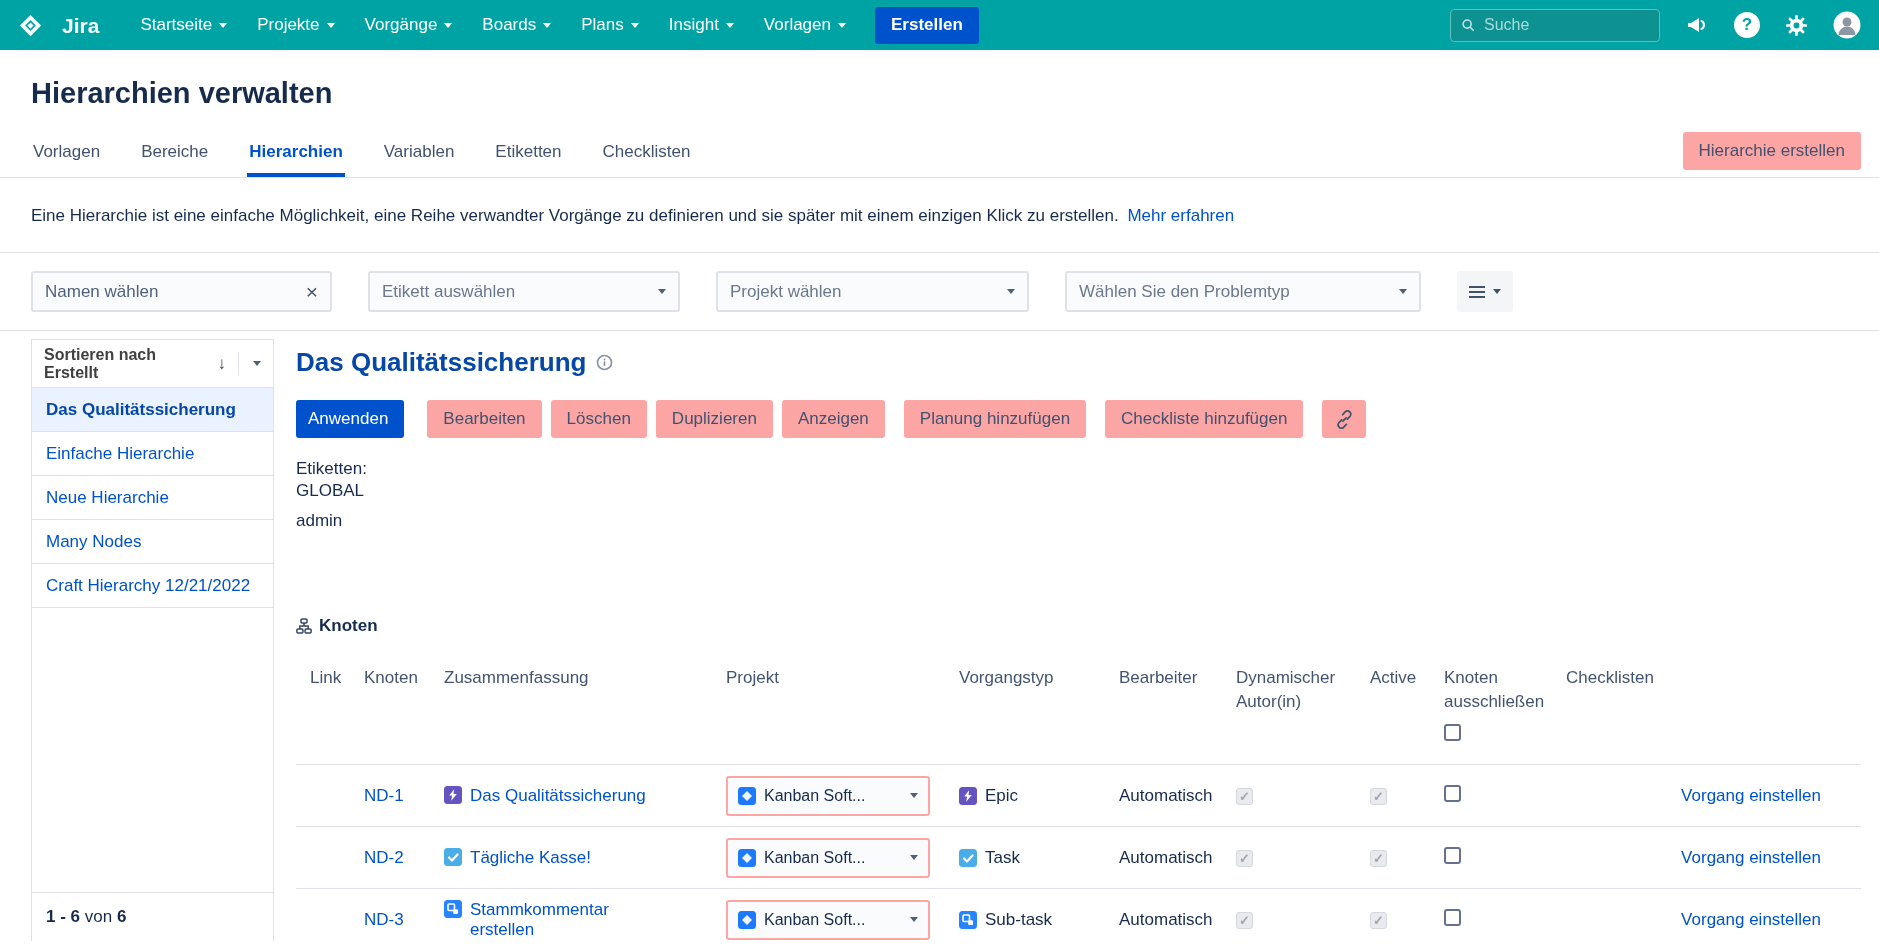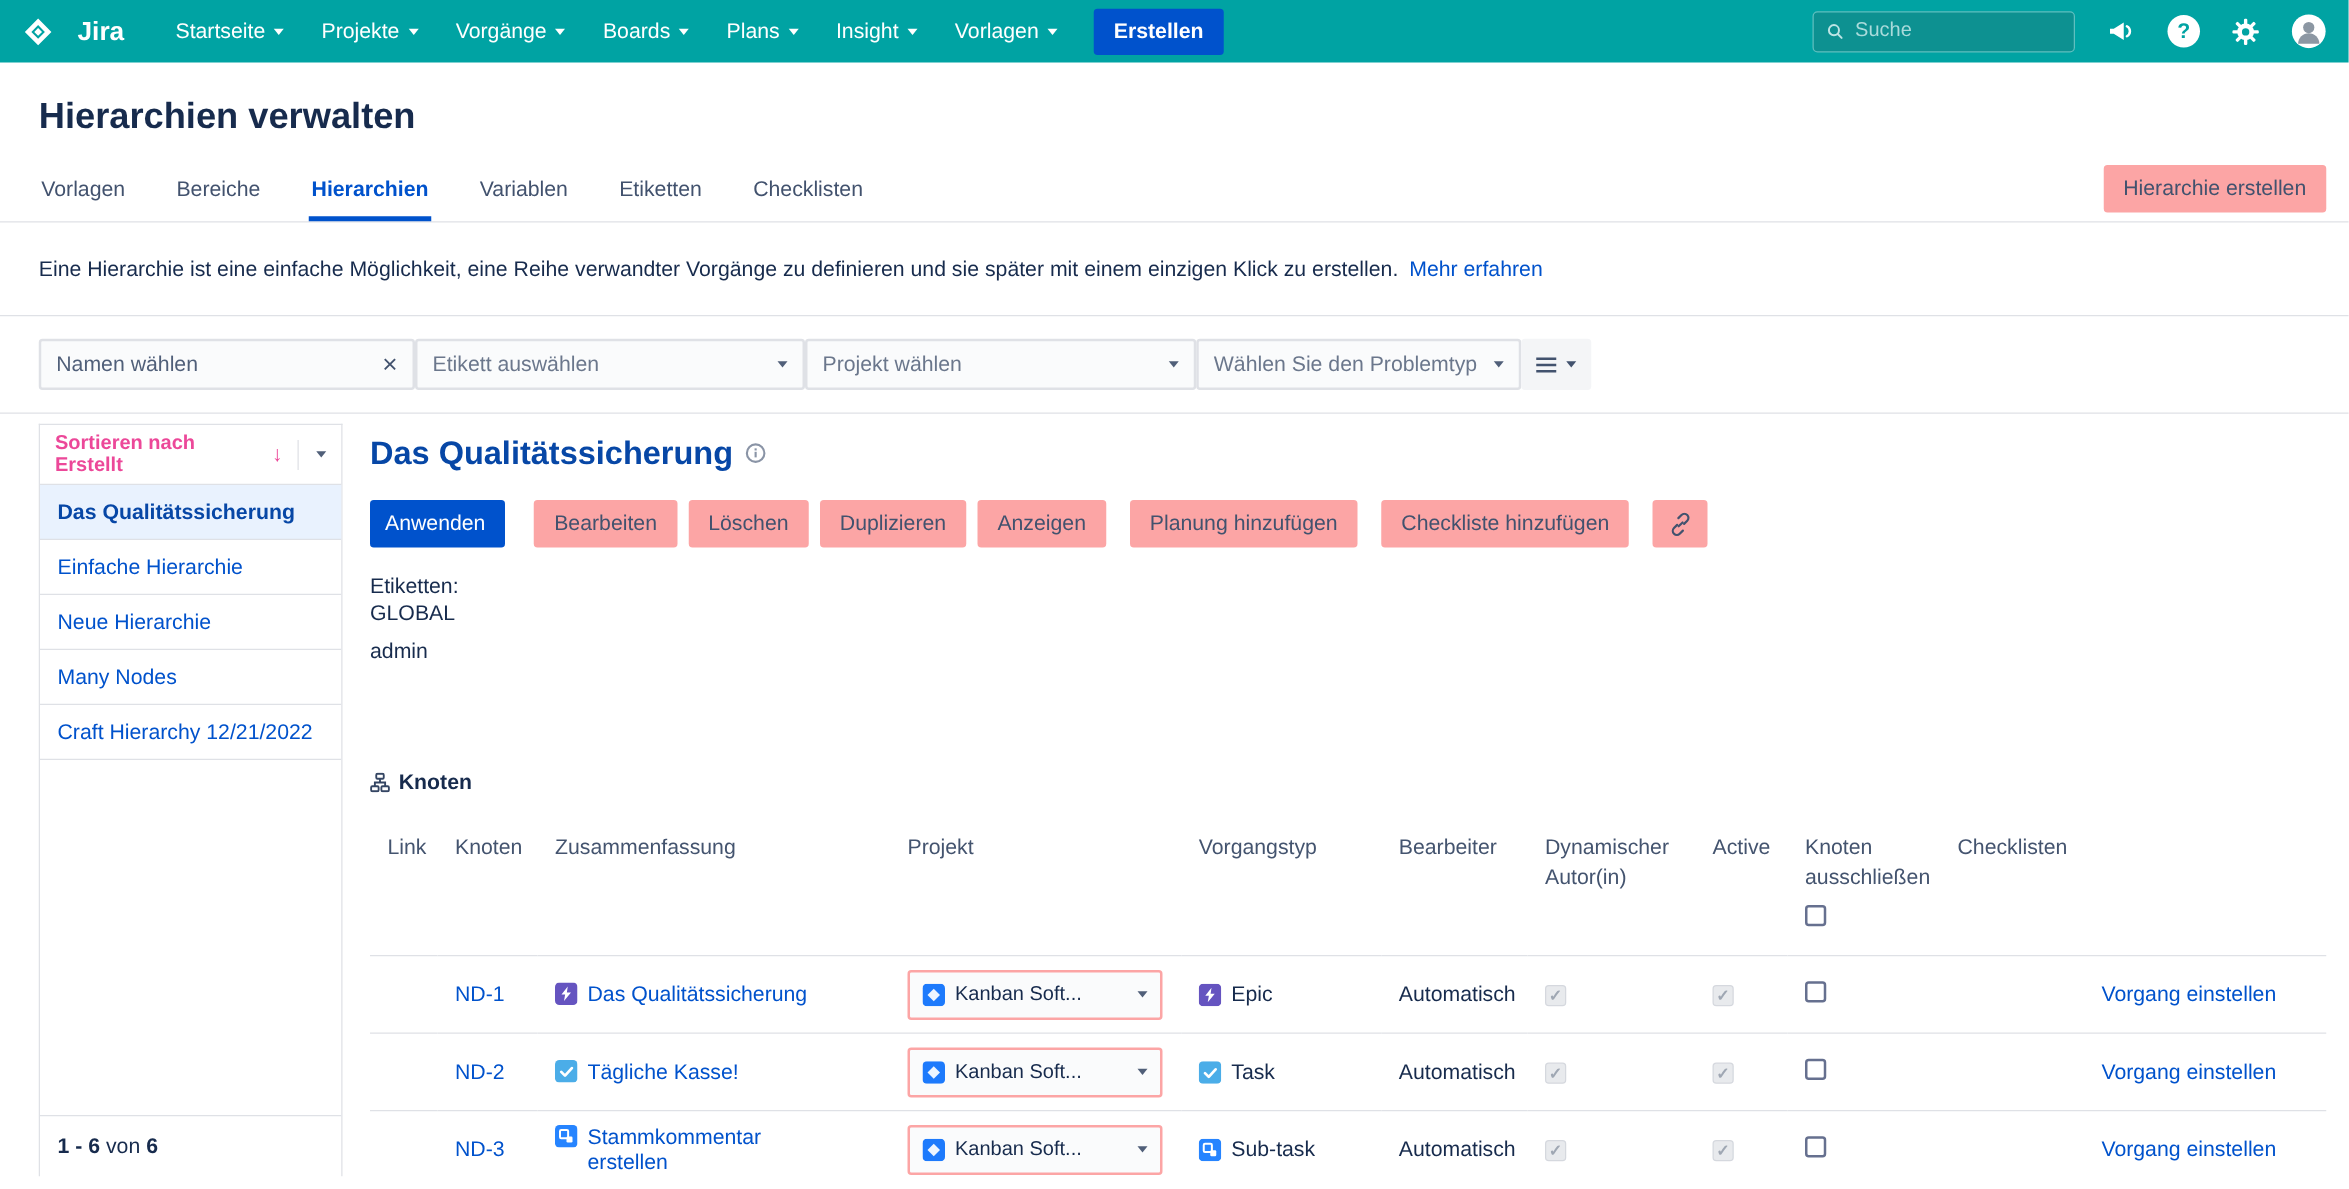--- a/index.html
+++ b/index.html
@@ -30,35 +30,35 @@
   .tab.active { color:#0052CC; font-weight:bold; }
   .tab.active::after { content:""; position:absolute; left:0; right:0; bottom:0; height:4px; background:#0052CC; }
   .btn { display:inline-flex; align-items:center; justify-content:center; height:38px; padding:0 16px; background:#fca5a5; border:none; border-radius:3px; color:#42526E; font-size:17px; font-family:inherit; cursor:pointer; white-space:nowrap; }
   .btn.primary { background:#0052CC; color:#fff; }
   .tabs-bar .btn { margin-bottom:7px; }
 
   .desc-row { padding:28px 18px 26px 31px; border-bottom:1px solid #DFE1E6; }
   .learn-more { color:#0052CC; text-decoration:none; cursor:pointer; margin-left:4px; }
 
   
-  .filters-row { display:flex; align-items:center; padding:18px 18px 18px 31px; border-bottom:1px solid #DFE1E6; }
+  .filters-row { display:flex; align-items:center; gap:36px; padding:18px 18px 18px 31px; border-bottom:1px solid #DFE1E6; }
   .name-filter { width:301px; height:41px; background:#FAFBFC; border:2px solid #DFE1E6; border-radius:3px; display:flex; align-items:center; padding:0 12px; }
   .name-filter input { flex:1; border:none; outline:none; background:transparent; font-size:17px; font-family:inherit; color:#344563; }
   .name-filter input::placeholder { color:#505F79; }
   .clear-x { color:#42526E; font-size:21px; line-height:1; cursor:pointer; }
   .select { height:41px; background:#FAFBFC; border:2px solid #DFE1E6; border-radius:3px; display:flex; align-items:center; justify-content:space-between; padding:0 12px; color:#6B778C; cursor:pointer; }
   .select .caret { color:#505F79; }
-  .w-label { width:312px; } .w-owner { width:305px; } .w-project { width:313px; } .w-type { width:260px; }
+  .w-label { width:312px; } .w-owner { width:305px; } .w-project { width:313px; } .w-type { width:356px; }
   .menu-btn { width:56px; height:41px; background:#F4F5F7; border:none; border-radius:3px; display:flex; align-items:center; justify-content:center; gap:8px; cursor:pointer; color:#42526E; }
   .hamburger { width:16px; height:2px; background:#42526E; box-shadow:0 5px 0 #42526E, 0 -5px 0 #42526E; display:inline-block; }
 
   
   .content { display:flex; padding:8px 18px 0 31px; height:610px; }
   .sidebar { width:243px; flex:0 0 243px; border:1px solid #DFE1E6; border-bottom:none; display:flex; flex-direction:column; }
-  .sort-header { height:48px; display:flex; align-items:center; padding:0 12px; border-bottom:1px solid #DFE1E6; color:#ec4899; font-weight:bold; font-size:16px; gap:8px; cursor:pointer; }
+  .sort-header { height:48px; display:flex; align-items:center; padding:0 12px; border-bottom:1px solid #DFE1E6; color:#404040; font-weight:bold; font-size:16px; gap:8px; cursor:pointer; }
   .sort-arrow { font-weight:normal; font-size:17px; }
   .vr { width:1px; height:24px; background:#DFE1E6; margin-left:4px; }
   .sort-header .caret { color:#505F79; margin-left:6px; }
   .hier-list { list-style:none; }
   .hier-list li { height:44px; display:flex; align-items:center; padding:0 14px; border-bottom:1px solid #DFE1E6; color:#0052CC; cursor:pointer; }
   .hier-list li.selected { background:#E9F2FE; color:#0747A6; font-weight:bold; }
   .sidebar .spacer { flex:1; }
   .pagination { border-top:1px solid #DFE1E6; padding:14px; color:#172B4D; }
   .pagination .b { font-weight:bold; }
 

